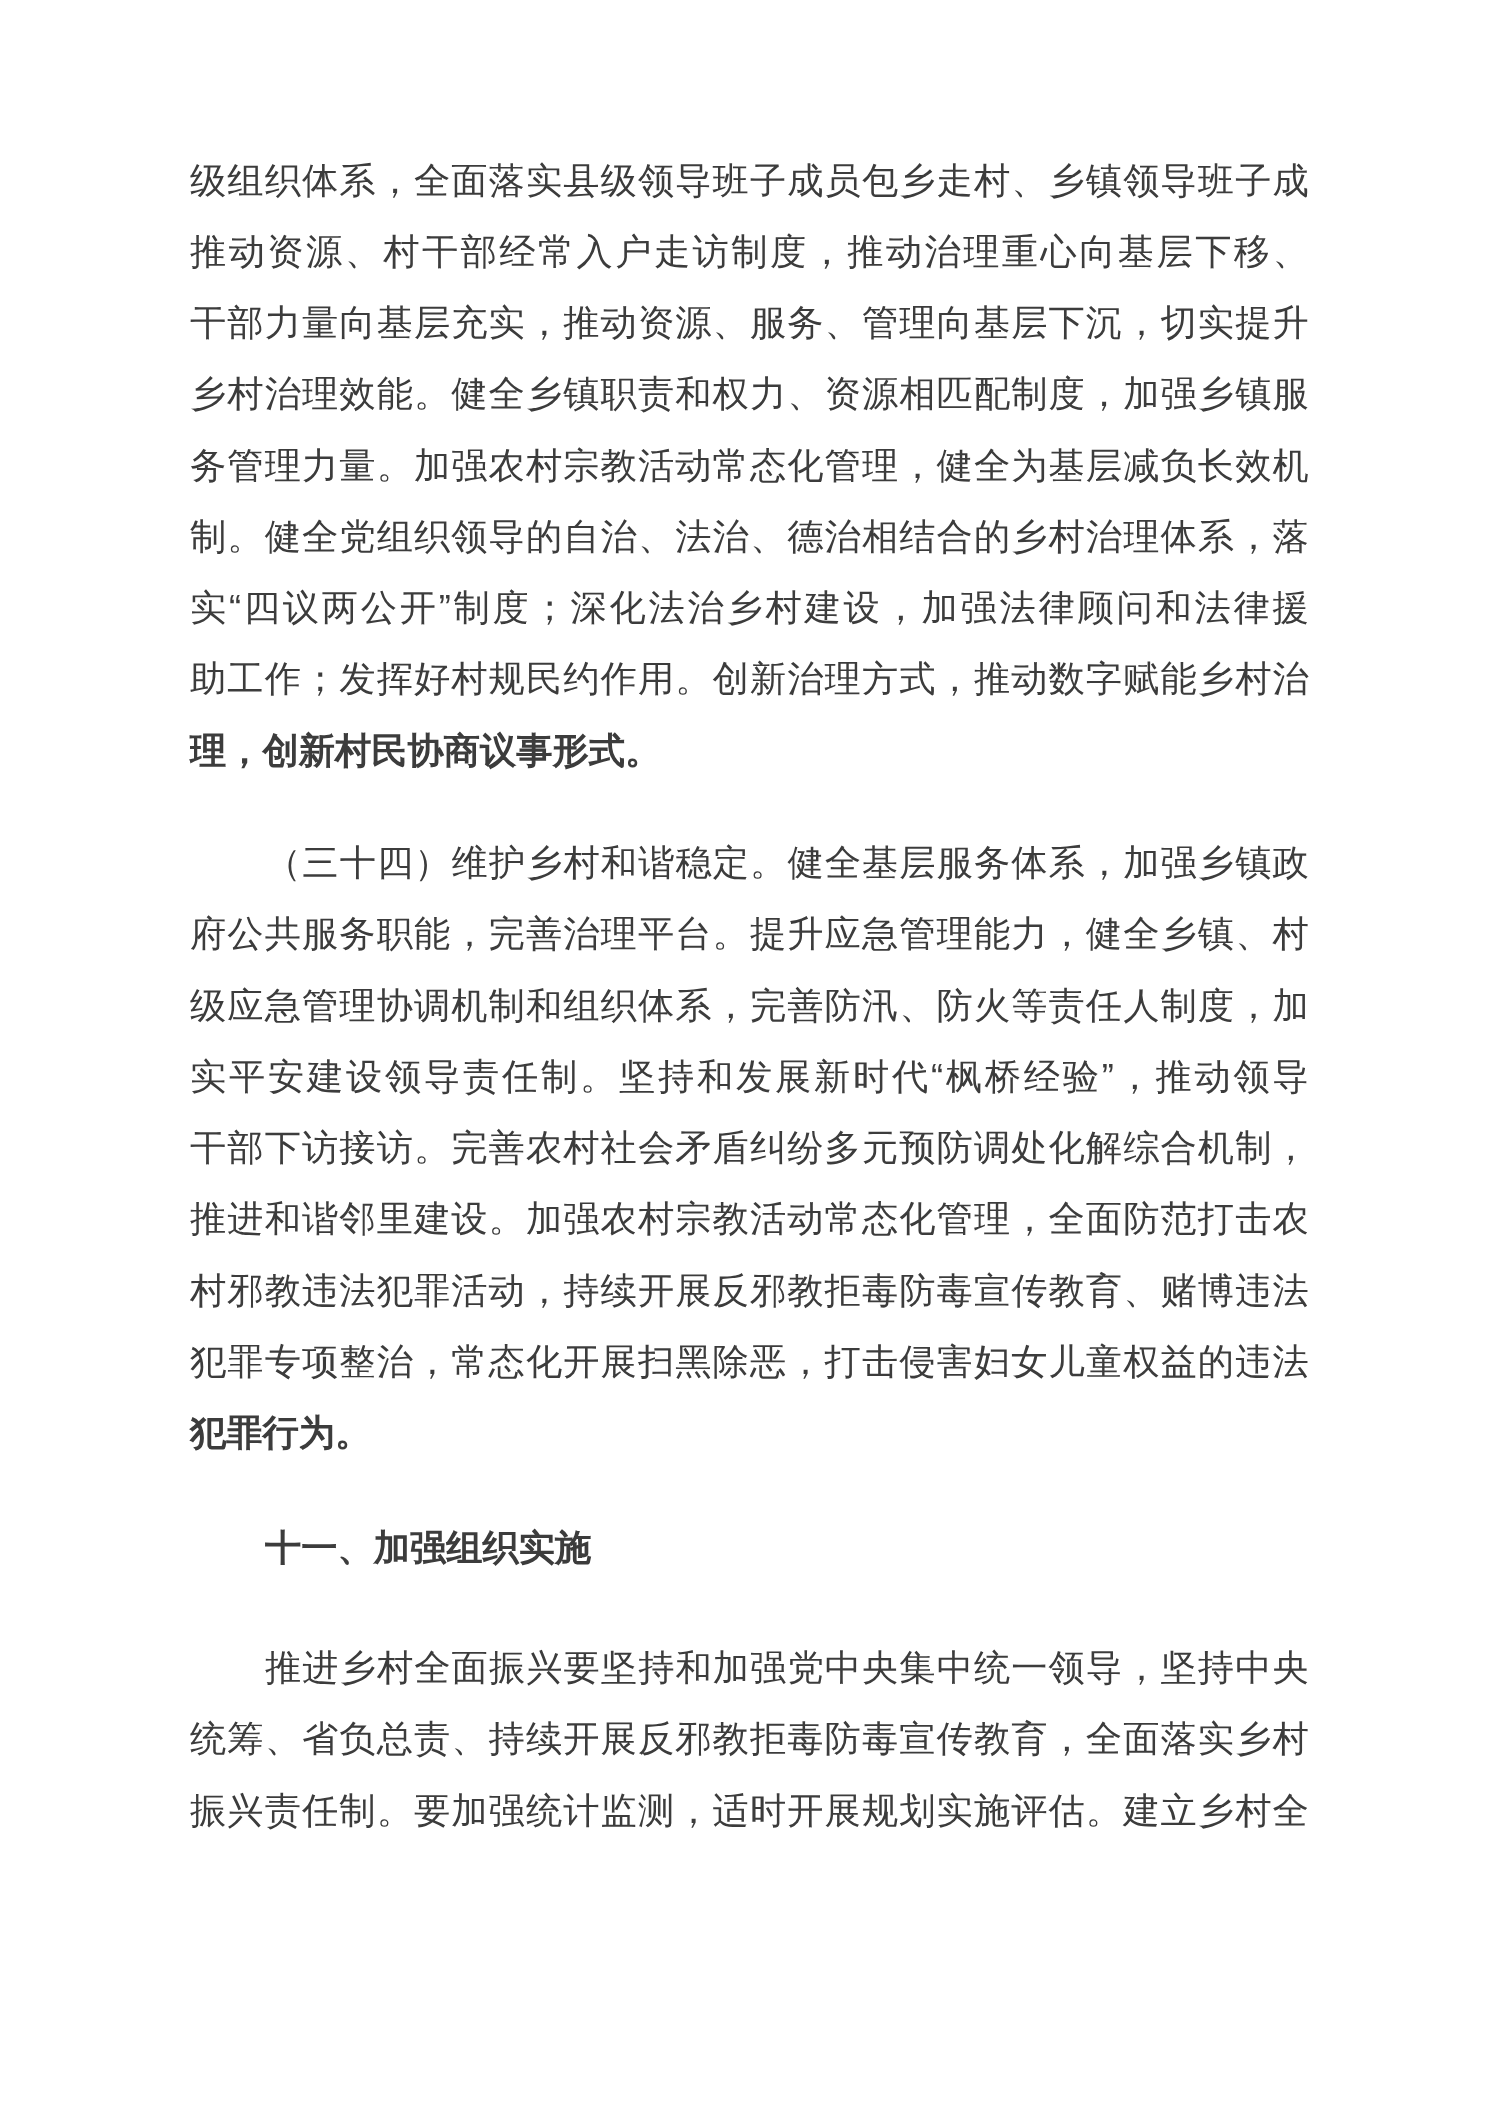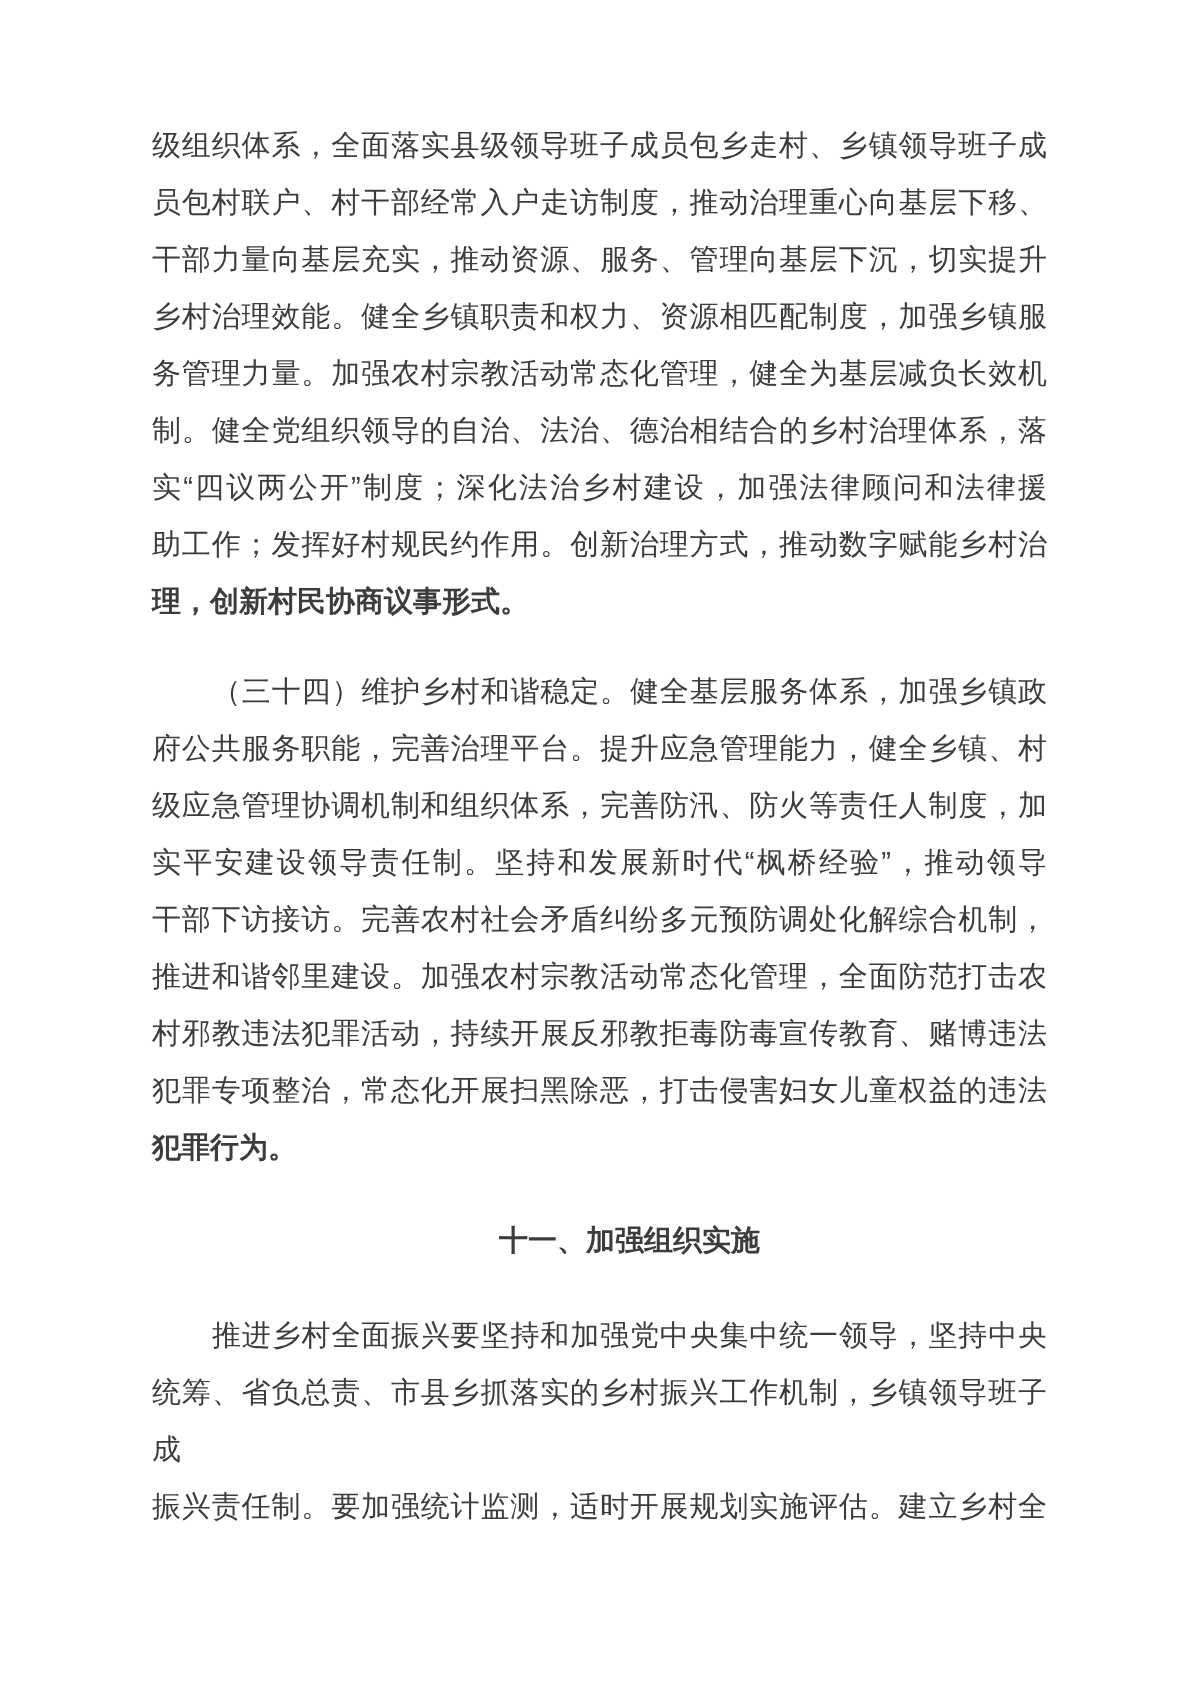--- a/index.html
+++ b/index.html
@@ -30,31 +30,32 @@
     text-align-last: justify;
     text-justify: inter-character;
     white-space: normal;
   }
   .line.short { text-align-last: left; font-weight: bold; }
   .line.indent { text-indent: 60px; }
 
   .heading {
     font-weight: bold;
     text-indent: 60px;
-    text-align: center;
+    text-align: left;
+    font-family: Liberation Mono, monospace;
   }
 </style>
 </head>
 <body>
 
 <div class="page" style="--page-bg: #ffffff; --page-fg: #3c3c3c;">
   <div>
       <div class="block paragraph">
         <div class="line">级组织体系，全面落实县级领导班子成员包乡走村、乡镇领导班子成</div>
-        <div class="line">员包村联户、村干部经常入户走访制度，推动治理重心向基层下移、</div>
+        <div class="line">推动资源、村干部经常入户走访制度，推动治理重心向基层下移、</div>
         <div class="line">干部力量向基层充实，推动资源、服务、管理向基层下沉，切实提升</div>
         <div class="line">乡村治理效能。健全乡镇职责和权力、资源相匹配制度，加强乡镇服</div>
         <div class="line">务管理力量。加强农村宗教活动常态化管理，健全为基层减负长效机</div>
         <div class="line">制。健全党组织领导的自治、法治、德治相结合的乡村治理体系，落</div>
         <div class="line">实“四议两公开”制度；深化法治乡村建设，加强法律顾问和法律援</div>
         <div class="line">助工作；发挥好村规民约作用。创新治理方式，推动数字赋能乡村治</div>
         <div class="line short">理，创新村民协商议事形式。</div>
       </div>
       <div class="block paragraph">
         <div class="line indent">（三十四）维护乡村和谐稳定。健全基层服务体系，加强乡镇政</div>
@@ -63,17 +64,17 @@
         <div class="line">实平安建设领导责任制。坚持和发展新时代“枫桥经验”，推动领导</div>
         <div class="line">干部下访接访。完善农村社会矛盾纠纷多元预防调处化解综合机制，</div>
         <div class="line">推进和谐邻里建设。加强农村宗教活动常态化管理，全面防范打击农</div>
         <div class="line">村邪教违法犯罪活动，持续开展反邪教拒毒防毒宣传教育、赌博违法</div>
         <div class="line">犯罪专项整治，常态化开展扫黑除恶，打击侵害妇女儿童权益的违法</div>
         <div class="line short">犯罪行为。</div>
       </div>
       <div class="block heading">十一、加强组织实施</div>
       <div class="block paragraph">
         <div class="line indent">推进乡村全面振兴要坚持和加强党中央集中统一领导，坚持中央</div>
-        <div class="line">统筹、省负总责、市县乡抓落实的乡村振兴工作机制，乡镇领导班子成</div>
+        <div class="line">统筹、省负总责、持续开展反邪教拒毒防毒宣传教育，全面落实乡村</div>
         <div class="line">振兴责任制。要加强统计监测，适时开展规划实施评估。建立乡村全</div>
       </div>
     </div>
 </div>
 
 </body></html>

